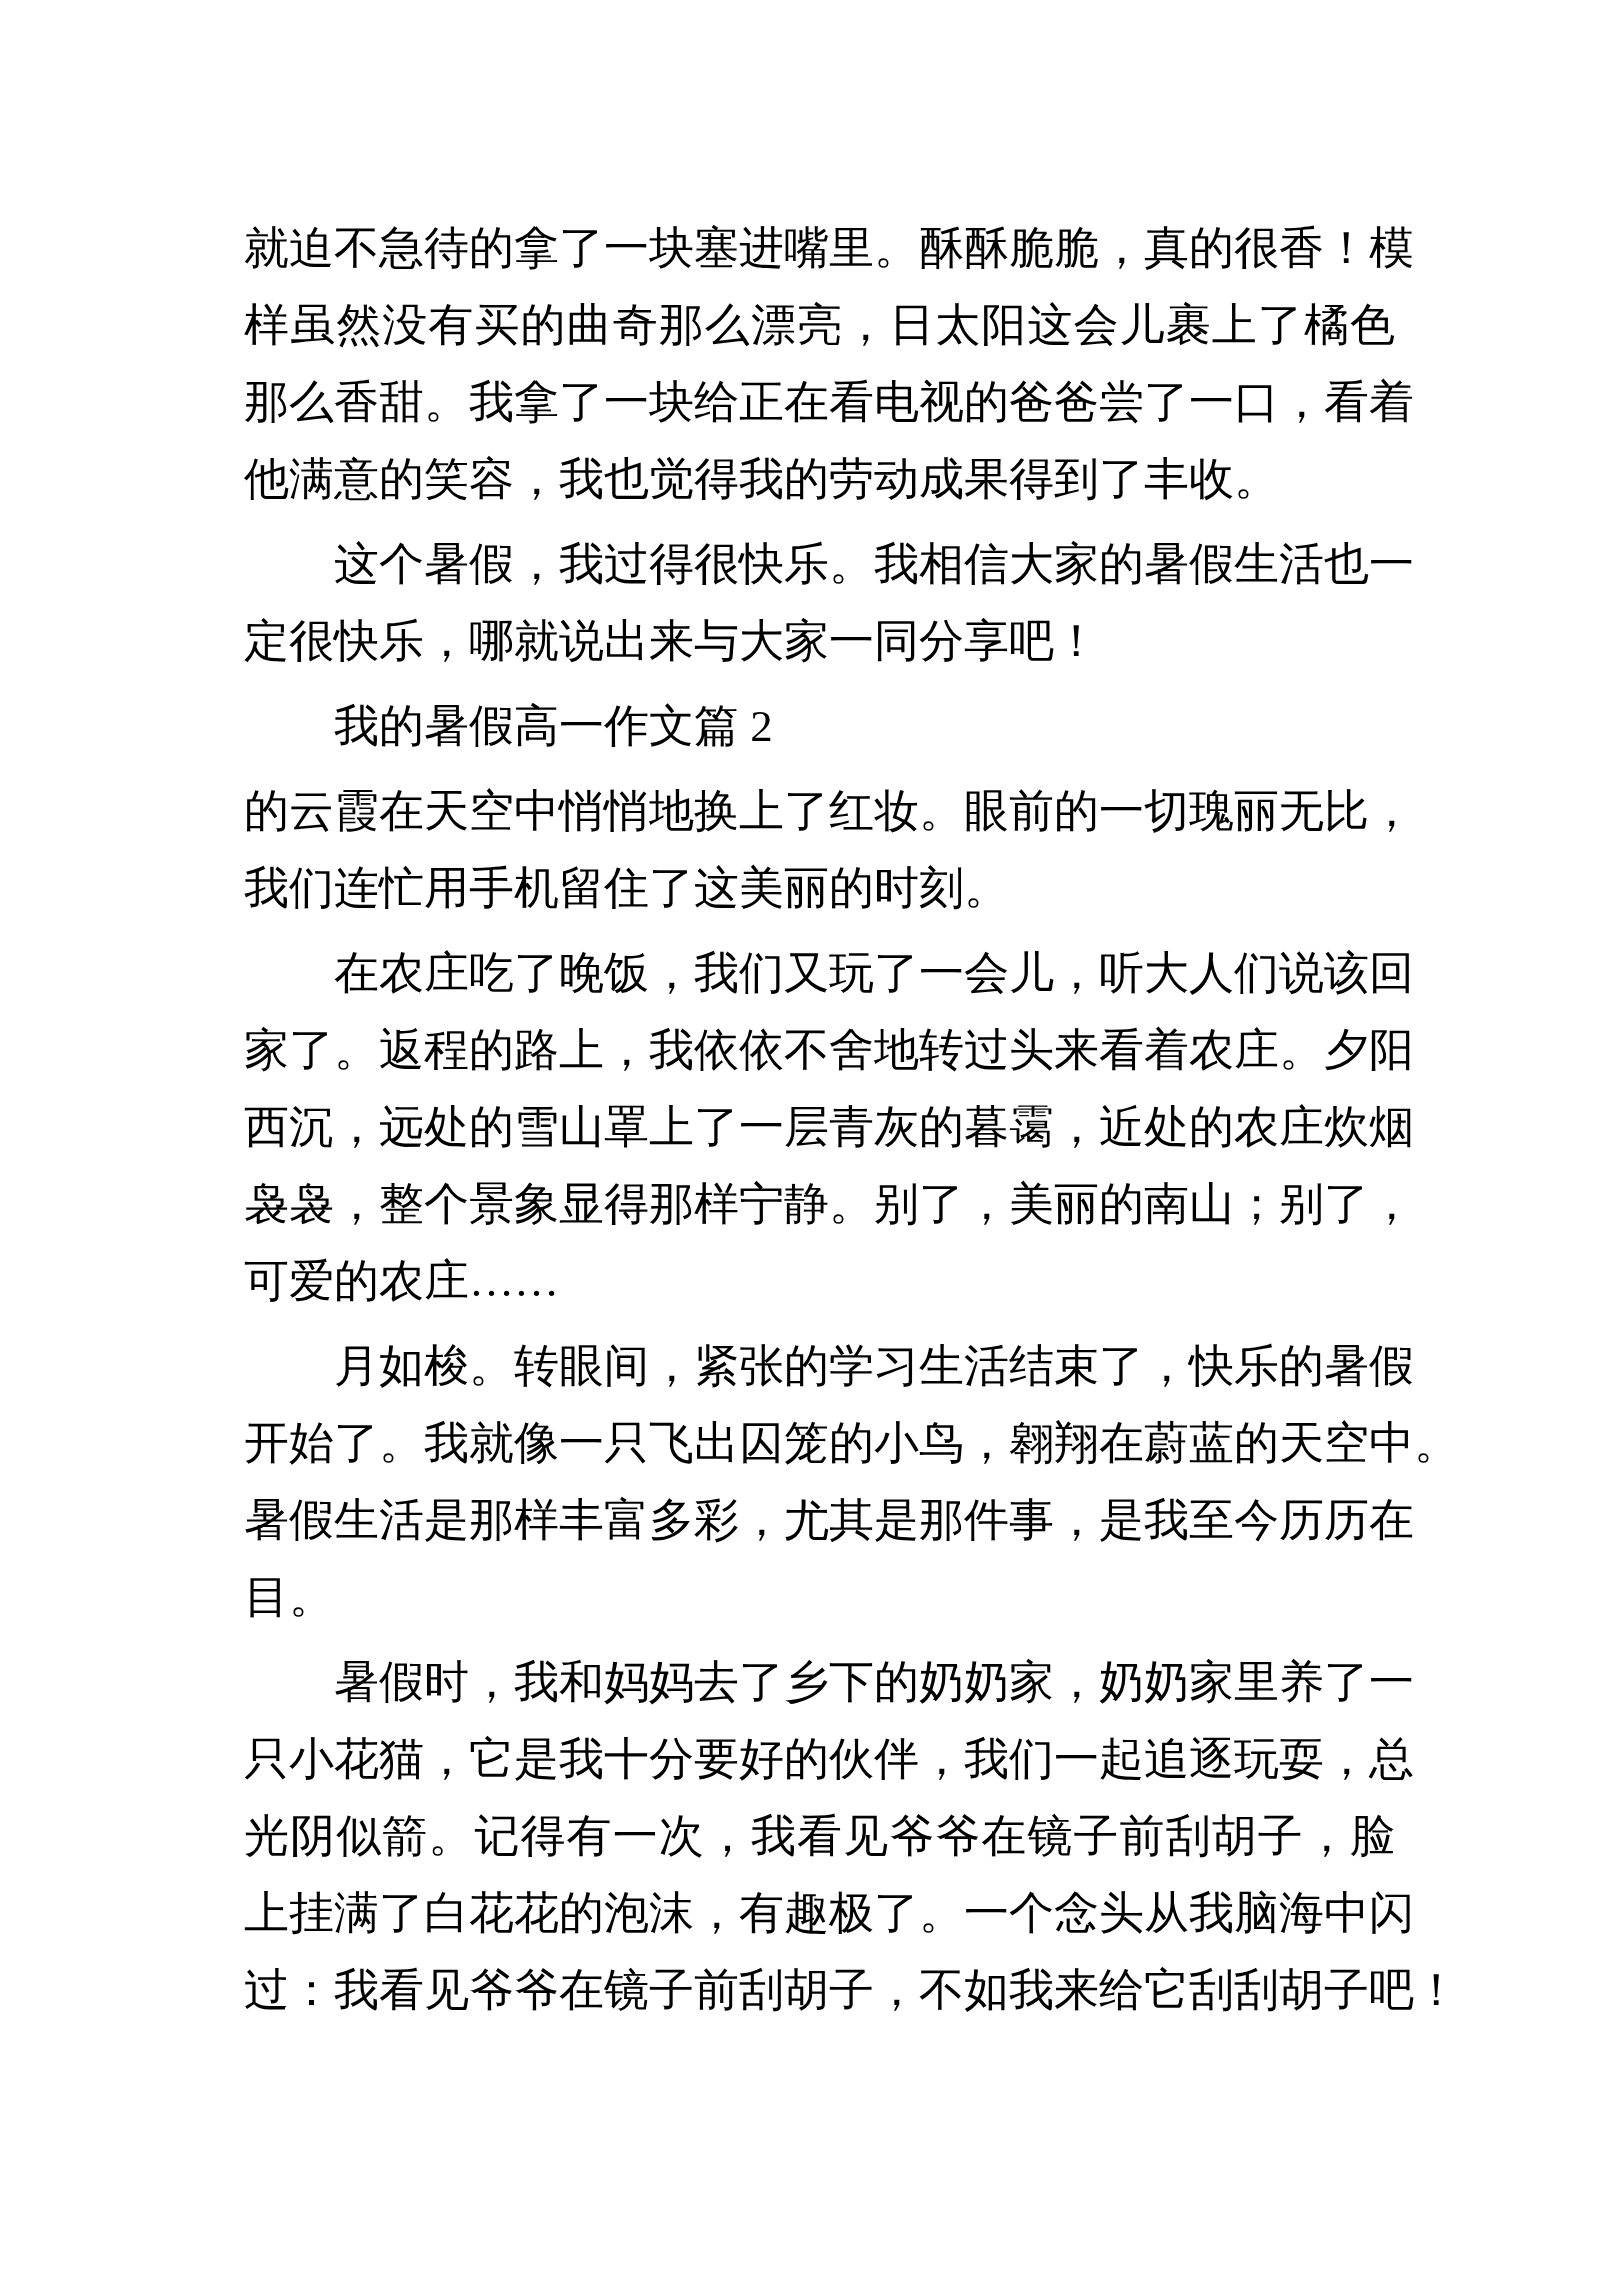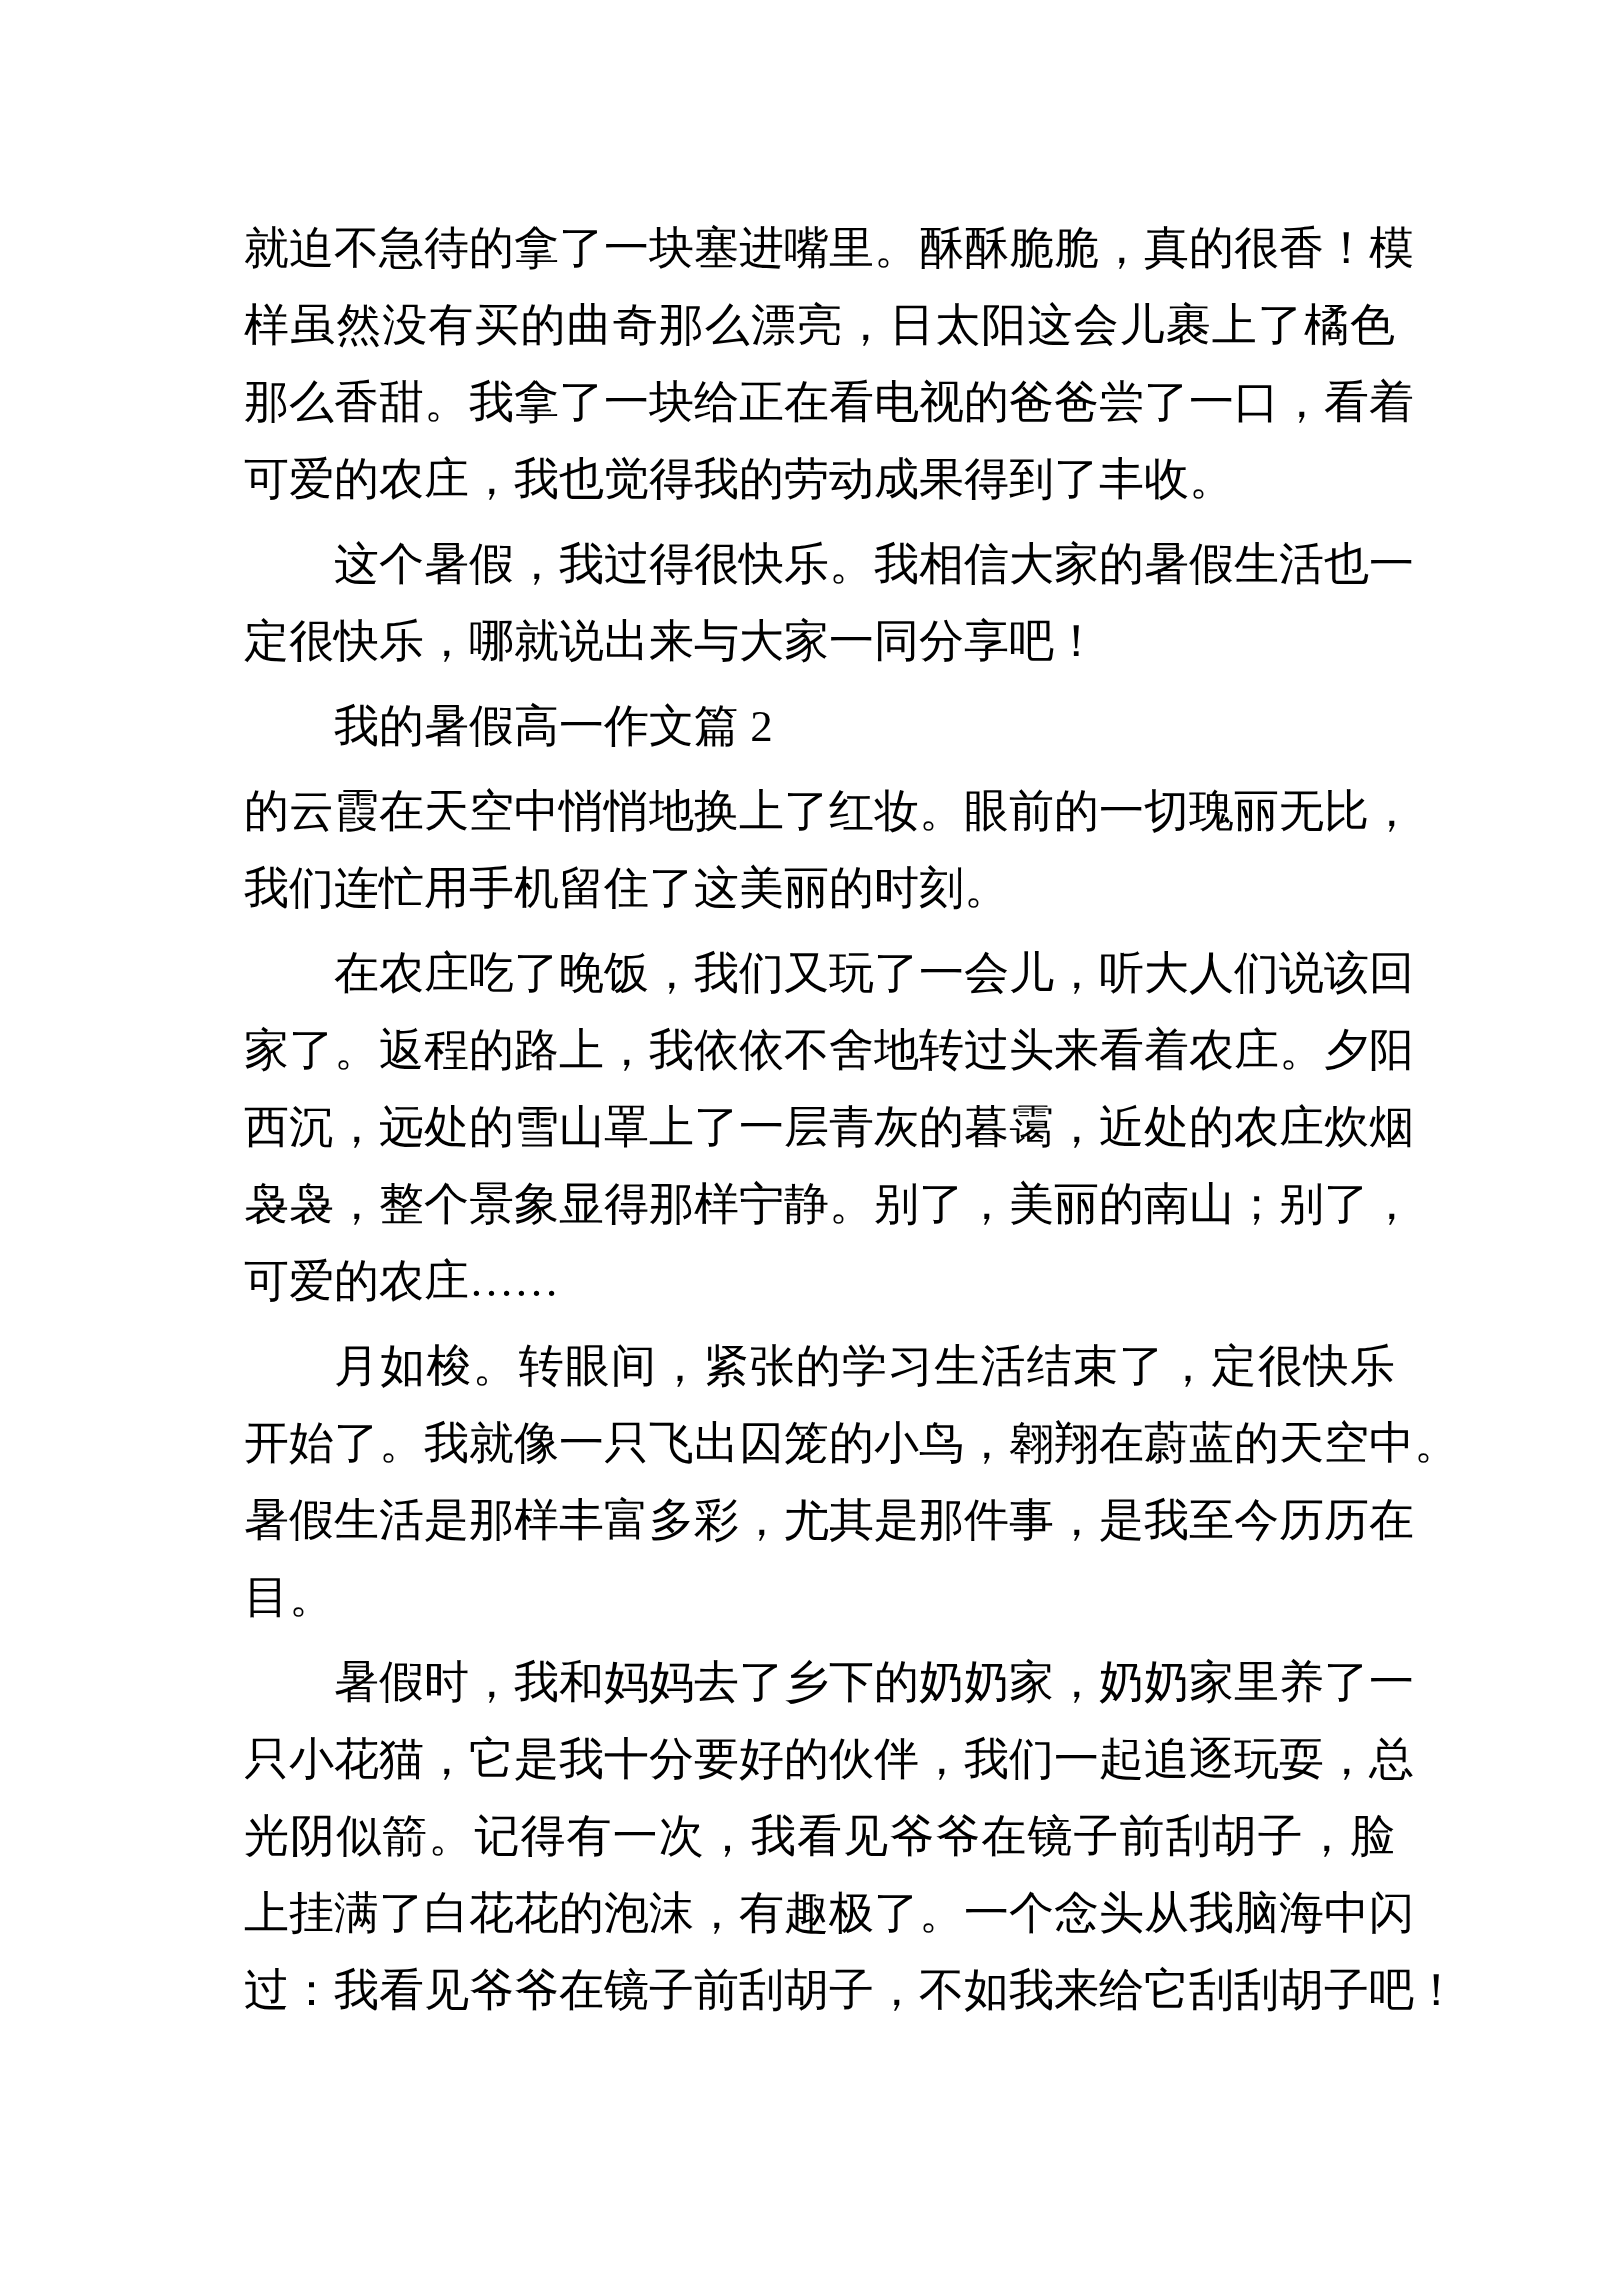--- a/index.html
+++ b/index.html
@@ -45,42 +45,42 @@
 </style>
 </head>
 <body>
 
 <div class="page" style="background: rgb(255, 255, 255);">
   <div class="text-block" style="color: rgb(0, 0, 0);">
       <div class="paragraph">
         <div class="line full">就迫不急待的拿了一块塞进嘴里。酥酥脆脆，真的很香！模</div>
         <div class="line full">样虽然没有买的曲奇那么漂亮，日太阳这会儿裹上了橘色</div>
         <div class="line full">那么香甜。我拿了一块给正在看电视的爸爸尝了一口，看着</div>
-        <div class="line">可爱的农庄，我也觉得我的劳动成果得到了丰收。</div>
+        <div class="line">他满意的笑容，我也觉得我的劳动成果得到了丰收。</div>
       </div>
       <div class="paragraph">
         <div class="line full indent">这个暑假，我过得很快乐。我相信大家的暑假生活也一</div>
         <div class="line">定很快乐，哪就说出来与大家一同分享吧！</div>
       </div>
       <div class="paragraph">
         <div class="line indent">我的暑假高一作文篇 2</div>
       </div>
       <div class="paragraph">
         <div class="line full">的云霞在天空中悄悄地换上了红妆。眼前的一切瑰丽无比，</div>
         <div class="line">我们连忙用手机留住了这美丽的时刻。</div>
       </div>
       <div class="paragraph">
         <div class="line full indent">在农庄吃了晚饭，我们又玩了一会儿，听大人们说该回</div>
         <div class="line full">家了。返程的路上，我依依不舍地转过头来看着农庄。夕阳</div>
         <div class="line full">西沉，远处的雪山罩上了一层青灰的暮霭，近处的农庄炊烟</div>
         <div class="line full">袅袅，整个景象显得那样宁静。别了，美丽的南山；别了，</div>
         <div class="line">可爱的农庄……</div>
       </div>
       <div class="paragraph">
-        <div class="line full indent">月如梭。转眼间，紧张的学习生活结束了，定很快乐</div>
+        <div class="line full indent">月如梭。转眼间，紧张的学习生活结束了，快乐的暑假</div>
         <div class="line full">开始了。我就像一只飞出囚笼的小鸟，翱翔在蔚蓝的天空中。</div>
         <div class="line full">暑假生活是那样丰富多彩，尤其是那件事，是我至今历历在</div>
         <div class="line">目。</div>
       </div>
       <div class="paragraph">
         <div class="line full indent">暑假时，我和妈妈去了乡下的奶奶家，奶奶家里养了一</div>
         <div class="line full">只小花猫，它是我十分要好的伙伴，我们一起追逐玩耍，总</div>
         <div class="line full">光阴似箭。记得有一次，我看见爷爷在镜子前刮胡子，脸</div>
         <div class="line full">上挂满了白花花的泡沫，有趣极了。一个念头从我脑海中闪</div>
         <div class="line full">过：我看见爷爷在镜子前刮胡子，不如我来给它刮刮胡子吧！</div>

